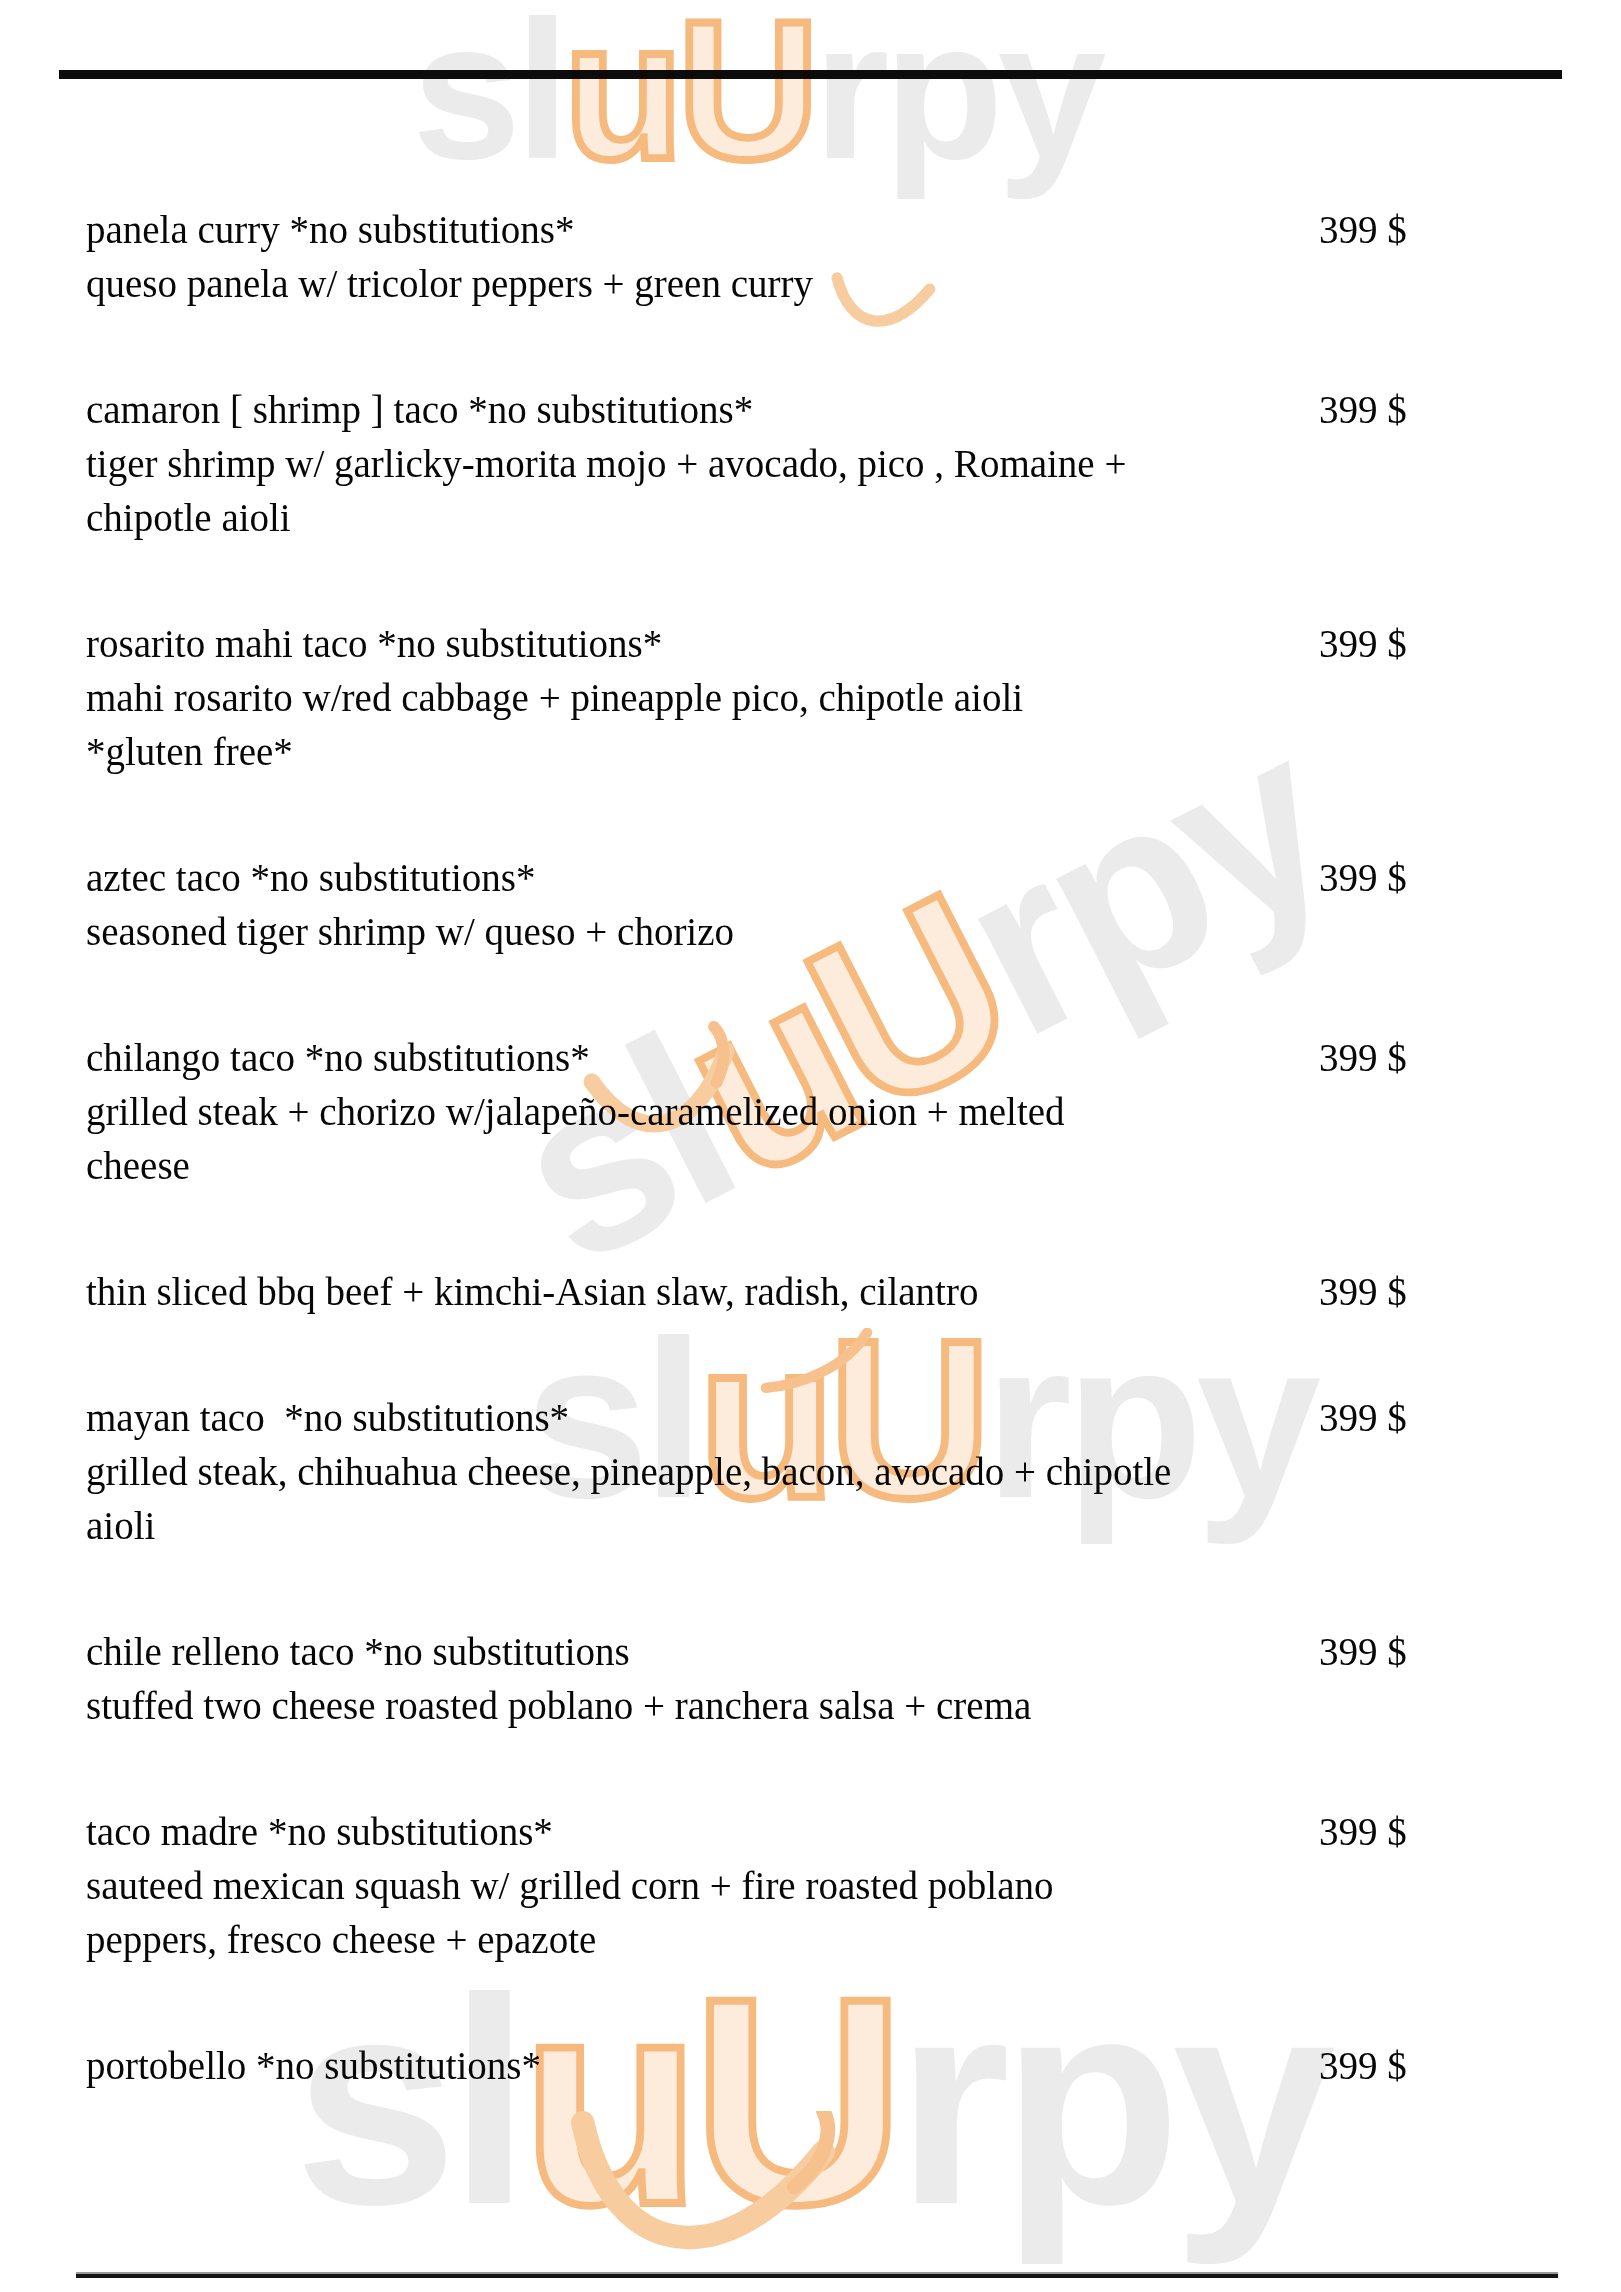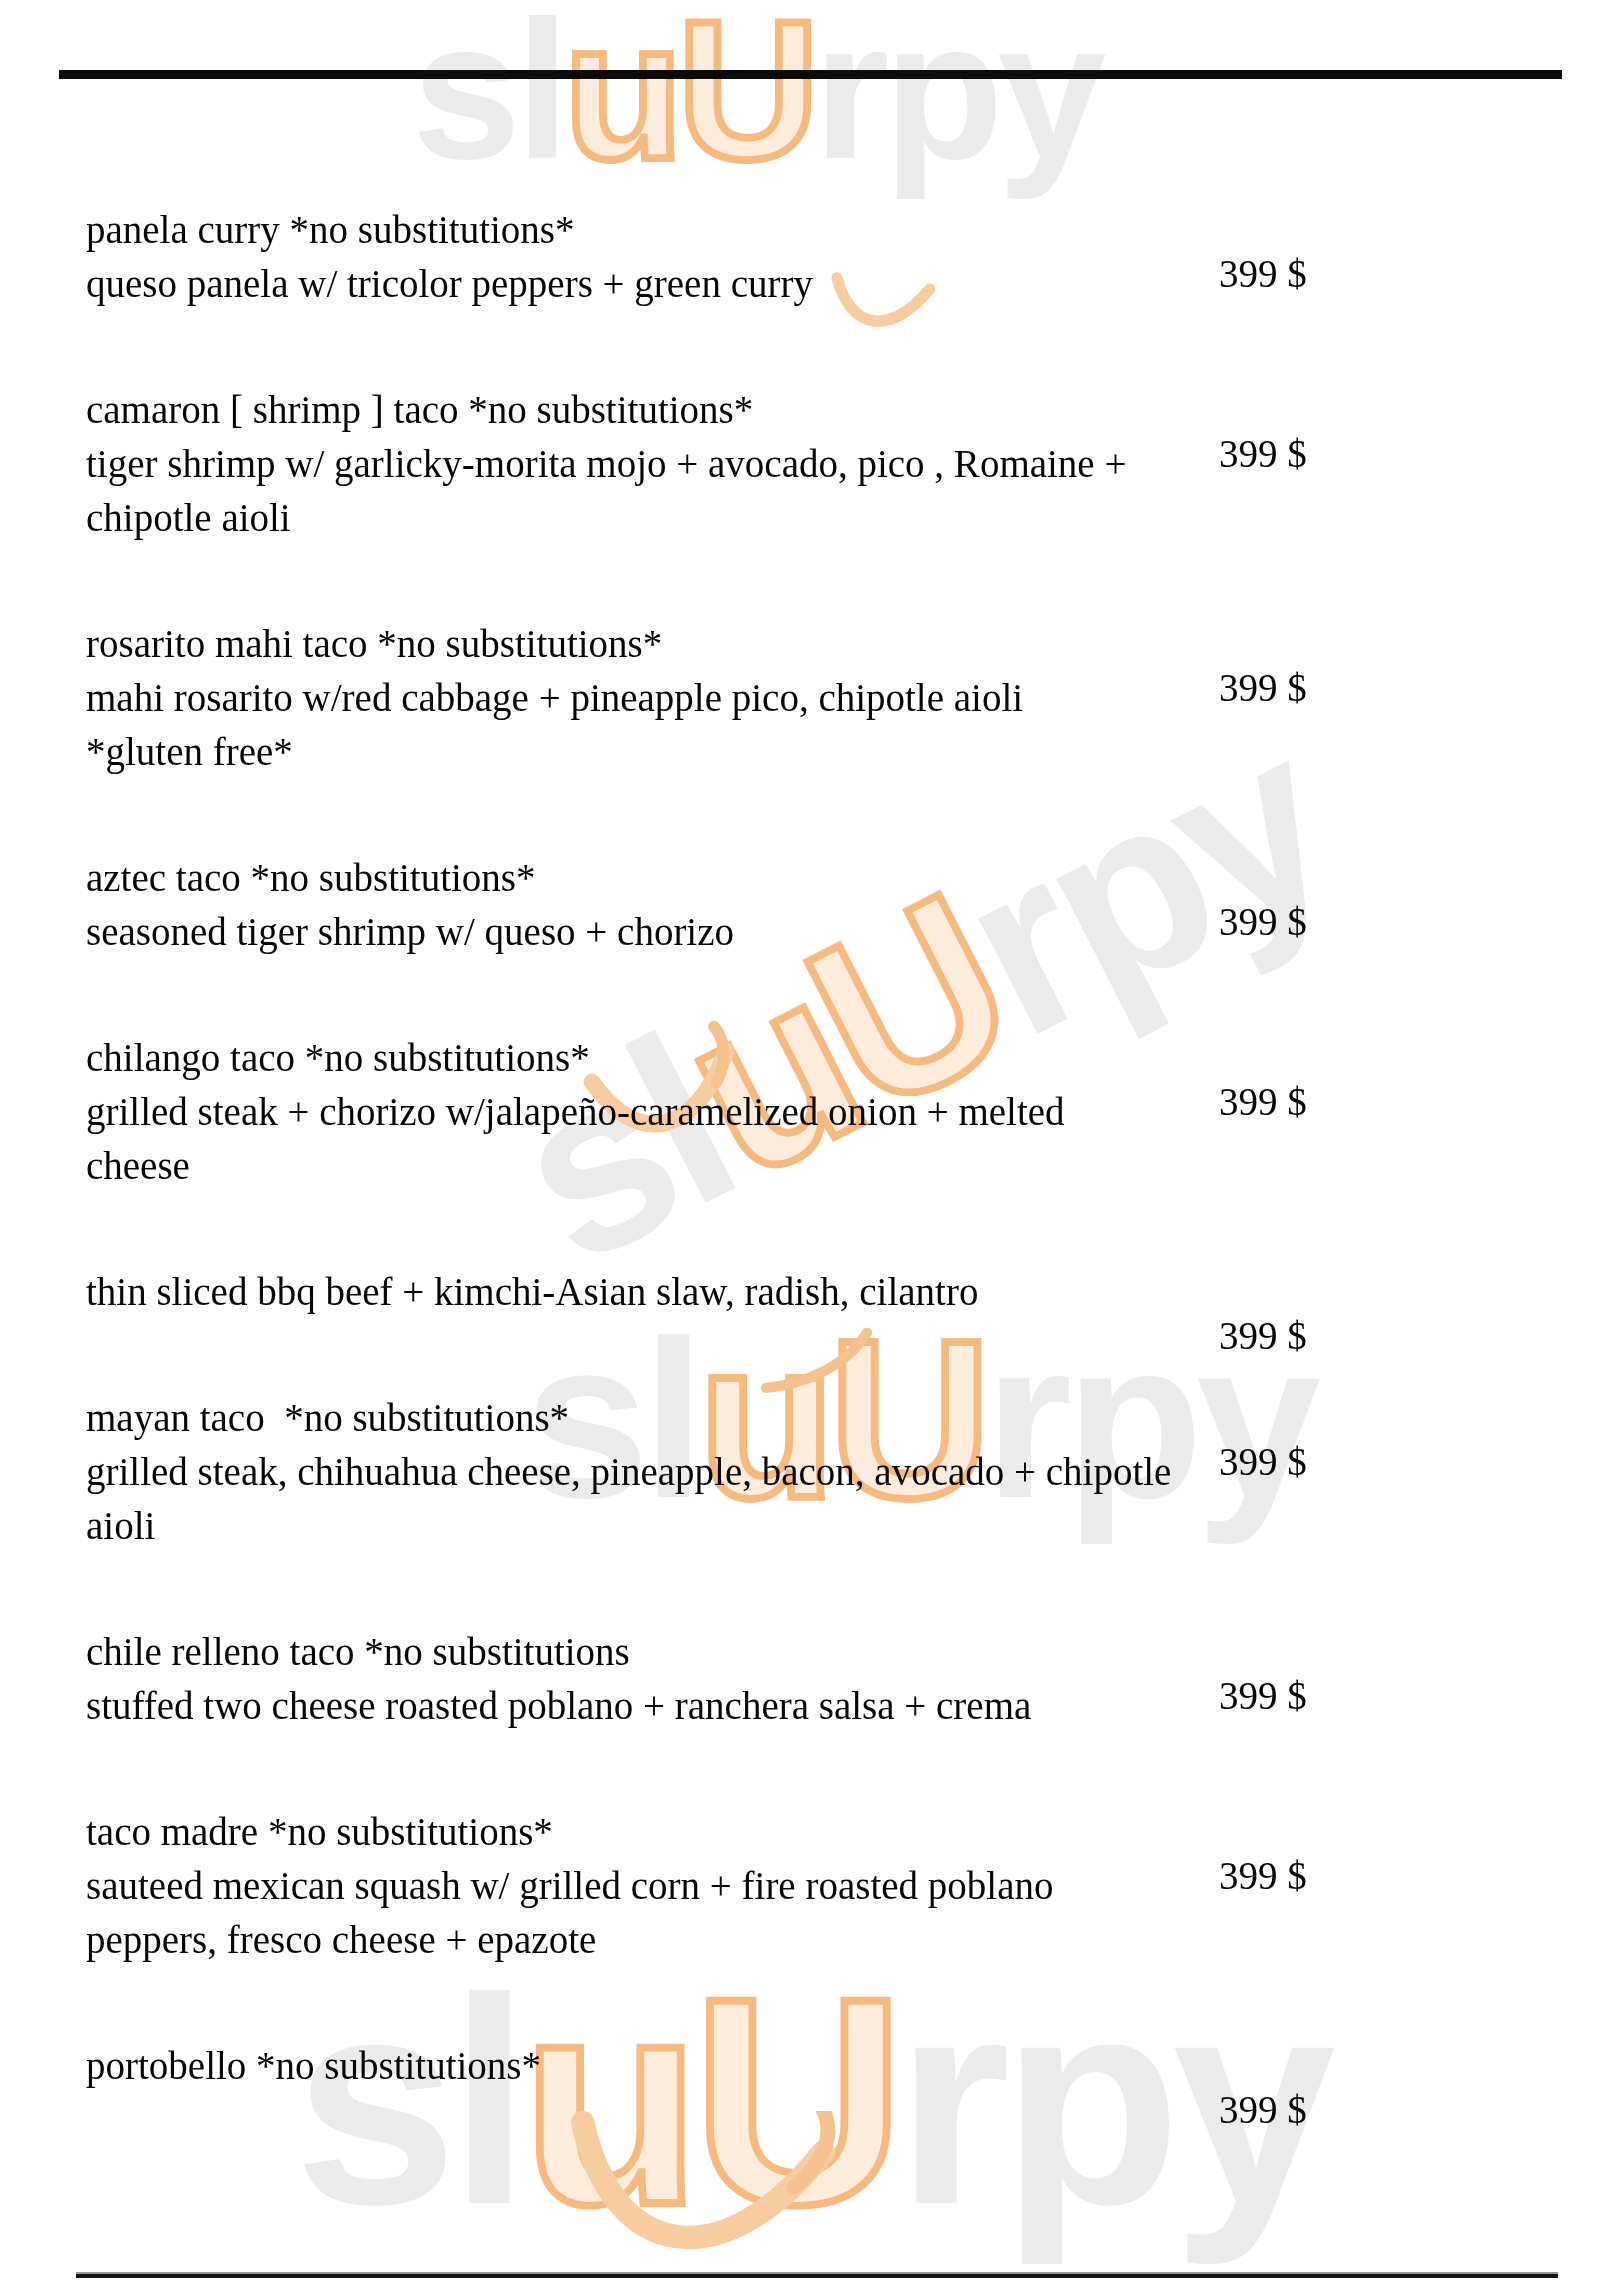--- a/index.html
+++ b/index.html
@@ -39,23 +39,22 @@
   .item-name{
     width:1186px;
     white-space:pre-wrap;
     margin-top:24px;
   }
   .item-desc{
     width:1186px;
     white-space:pre-line;
   }
   .item-price{
-    position:absolute;left:1133px;top:0;
+    position:absolute;left:1233px;top:0;
     white-space:nowrap;
-    margin-top:44px;
   }
 
   
   .bottom-rule{
     position:absolute;left:76px;top:2274px;width:1482px;height:3.9px;
     background:#151515;
     box-shadow:0 -2px 0 #9a9a9a;
   }
 
   

